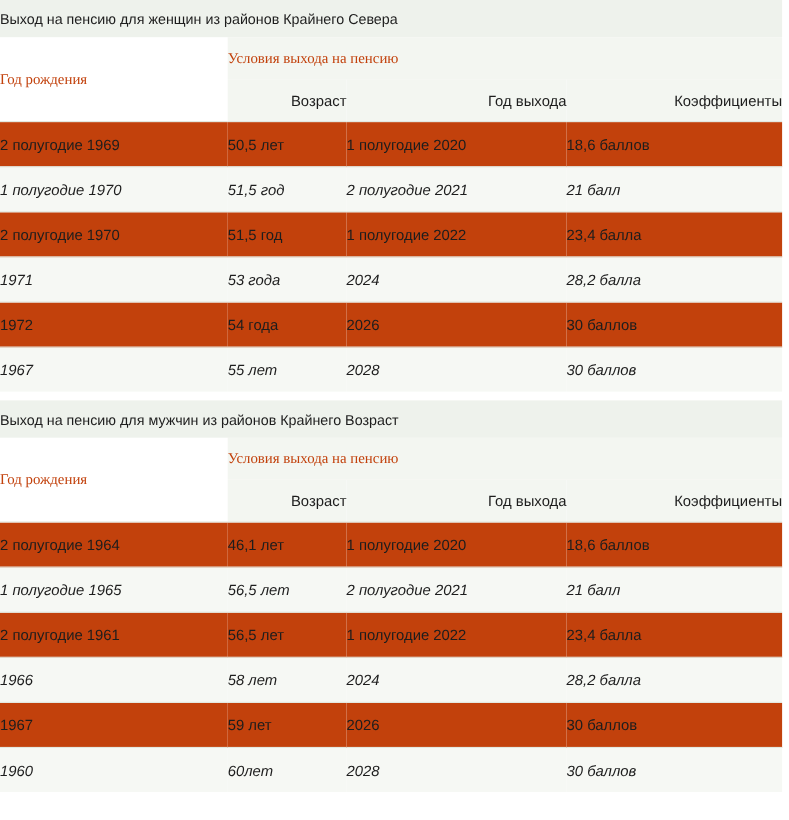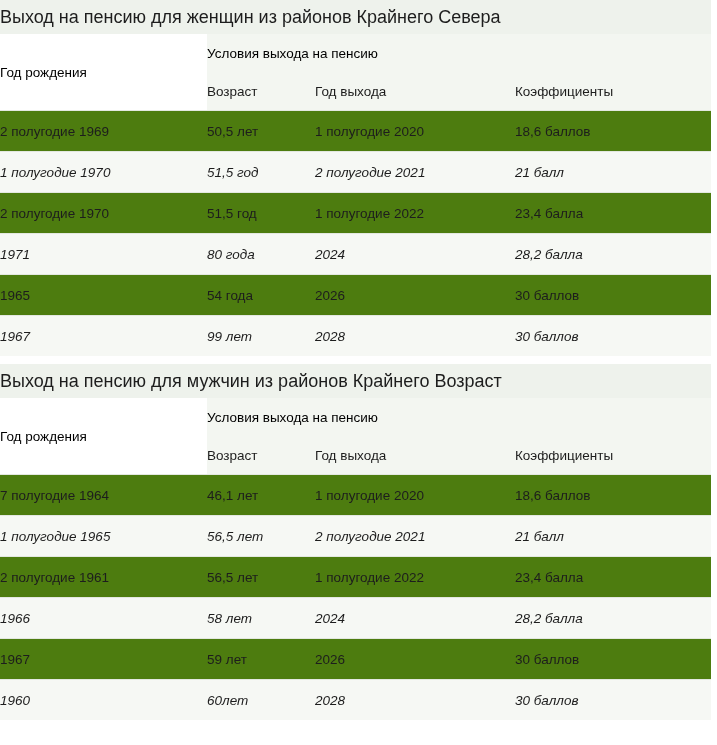--- a/index.html
+++ b/index.html
@@ -24,54 +24,56 @@
     table-layout: fixed;
   }
   table.pens td {
     padding: 0;
     vertical-align: middle;
   }
   .caption-row td {
     background: #eef2ec;
     height: 34px;
     padding: 0 12px;
-    font-size: 18px;
+    font-size: 13px;
     color: #1d1d1d;
     margin-top: 21px;
   }
   .group-head td {
     background: #ffffff;
     height: 38px;
     padding: 0 12px;
-    color: #000000;
+    color: #c2410c;
+    font-family: Liberation Serif, serif;
   }
   .group-head td.cond {
     background: #f3f6f1;
   }
   .sub-head td {
     background: #ffffff;
     height: 38px;
     padding: 0 12px;
     color: #1d1d1d;
+    text-align: right;
   }
   .sub-head td.sub {
     background: #f3f6f1;
   }
   .data-row td {
     height: 40px;
     padding: 0 12px;
     color: #1d1d1d;
     border-top: 1px solid #e3e8e0;
   }
   .data-row.alt td {
     background: #f6f8f4;
     font-style: italic;
   }
   .data-row.plain td {
-    background: #4d7c0f;
+    background: #c2410c;
   }
   .col-birth { width: 207px; }
   .col-age { width: 108px; }
   .col-year { width: 200px; }
   .col-coef { width: 196px; }
   .spacer {
     height: 8px;
   }
   .nowrap { white-space: nowrap; }
 </style>
@@ -114,33 +116,33 @@
         <td class="nowrap">21 балл</td>
       </tr>
       <tr class="data-row plain">
         <td class="nowrap">2 полугодие 1970</td>
         <td class="nowrap">51,5 год</td>
         <td class="nowrap">1 полугодие 2022</td>
         <td class="nowrap">23,4 балла</td>
       </tr>
       <tr class="data-row alt">
         <td class="nowrap">1971</td>
-        <td class="nowrap">80 года</td>
+        <td class="nowrap">53 года</td>
         <td class="nowrap">2024</td>
         <td class="nowrap">28,2 балла</td>
       </tr>
       <tr class="data-row plain">
-        <td class="nowrap">1965</td>
+        <td class="nowrap">1972</td>
         <td class="nowrap">54 года</td>
         <td class="nowrap">2026</td>
         <td class="nowrap">30 баллов</td>
       </tr>
       <tr class="data-row alt">
         <td class="nowrap">1967</td>
-        <td class="nowrap">99 лет</td>
+        <td class="nowrap">55 лет</td>
         <td class="nowrap">2028</td>
         <td class="nowrap">30 баллов</td>
       </tr>
     </tbody>
   </table>
 
   <div class="spacer"></div>
 
   <table class="pens">
     <colgroup>
@@ -157,21 +159,21 @@
         <td rowspan="2">Год рождения</td>
         <td class="cond" colspan="3">Условия выхода на пенсию</td>
       </tr>
       <tr class="sub-head">
         <td class="sub">Возраст</td>
         <td class="sub">Год выхода</td>
         <td class="sub">Коэффициенты</td>
       </tr>
 
       <tr class="data-row plain">
-        <td class="nowrap">7 полугодие 1964</td>
+        <td class="nowrap">2 полугодие 1964</td>
         <td class="nowrap">46,1 лет</td>
         <td class="nowrap">1 полугодие 2020</td>
         <td class="nowrap">18,6 баллов</td>
       </tr>
       <tr class="data-row alt">
         <td class="nowrap">1 полугодие 1965</td>
         <td class="nowrap">56,5 лет</td>
         <td class="nowrap">2 полугодие 2021</td>
         <td class="nowrap">21 балл</td>
       </tr>

